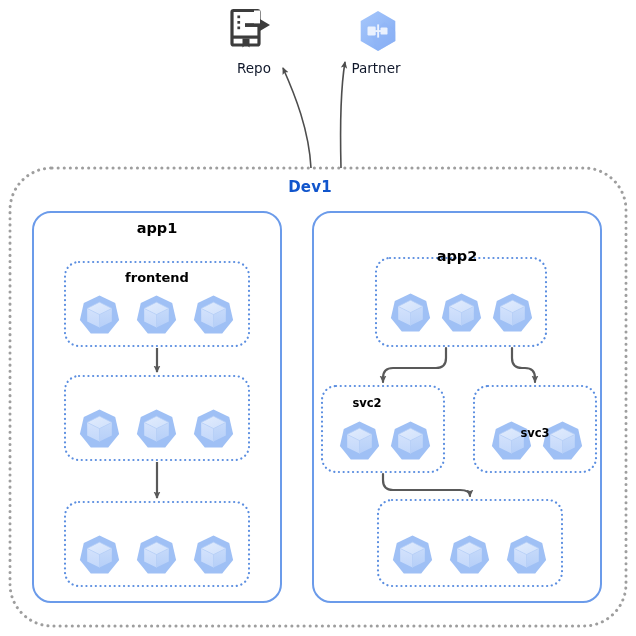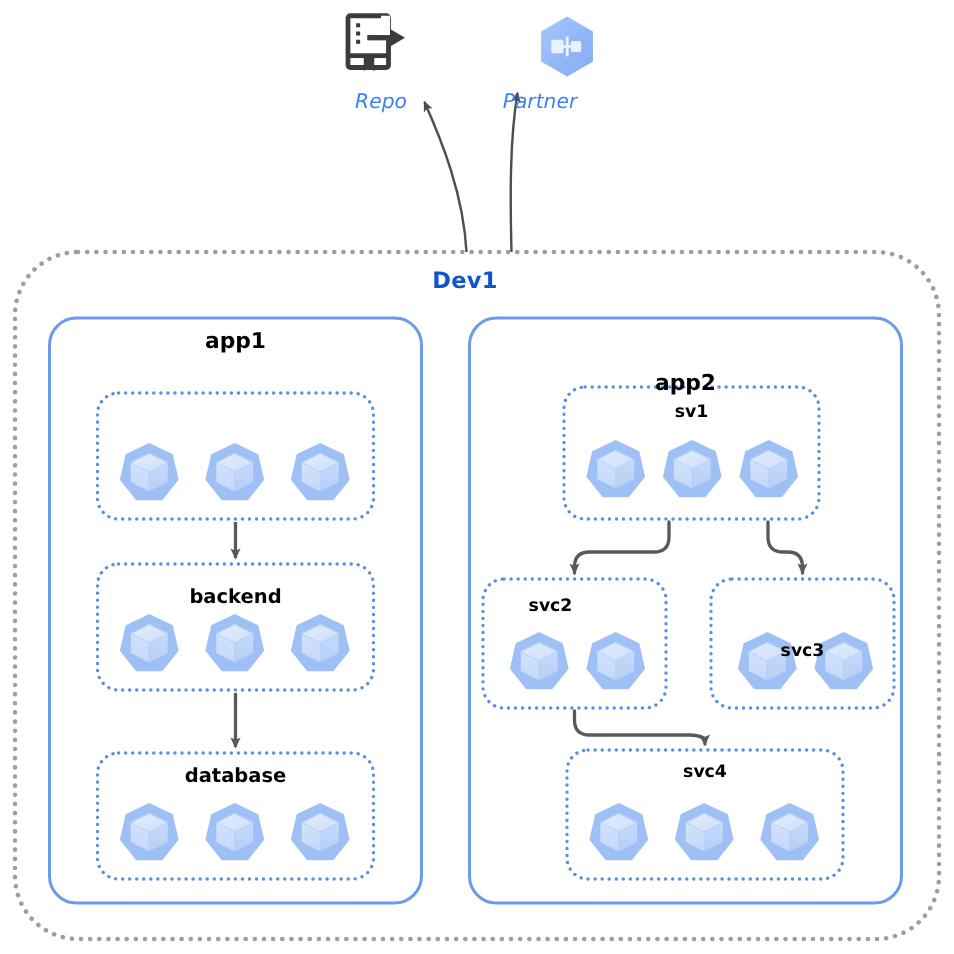--- a/index.html
+++ b/index.html
@@ -42,22 +42,21 @@
   }
   .lbl-svc {
     font-size: 13px;
   }
   .lbl-svc-sm {
     font-size: 11.5px;
   }
   .lbl-ext {
     font-weight: normal;
     font-size: 13.5px;
-    color: #3b82f6;
-    font-style: italic;
+    color: #0f172a;
   }
 </style>
 </head>
 <body>
 
 <div id="canvas">
 
   <svg id="diagram-svg" viewBox="0 0 636 636">
     <defs>
       <marker id="arrowhead" markerWidth="9" markerHeight="9" refX="6.4" refY="4" orient="auto" markerUnits="userSpaceOnUse">
@@ -192,34 +191,31 @@
     <g>
       <use href="#repo-icon" x="230" y="8"></use>
     </g>
     <g>
       <use href="#partner-icon" x="357" y="10"></use>
     </g>
   </svg>
 
   <div class="lbl lbl-ext" style="left:216px; top:62px; width:76px;">Repo</div>
 
-  <div class="lbl lbl-ext" style="left:320px; top:62px; width:80px;">Partner</div>
+  <div class="lbl lbl-ext" style="left:336px; top:62px; width:80px;">Partner</div>
 
   <div class="lbl lbl-env" style="left:258px; top:180px; width:104px;">Dev1</div>
 
   <div class="lbl lbl-app" style="left:33px; top:221px; width:248px;">app1</div>
 
   <div class="lbl lbl-app" style="left:313px; top:221px; width:288px;margin-top:28px;">app2</div>
 
-
-  <div class="lbl lbl-svc" style="left:65px; top:392px; width:184px;">backend</div>
-
-  <div class="lbl lbl-svc" style="left:65px; top:511px; width:184px;">database</div>
-
-  <div class="lbl lbl-svc-sm" style="left:376px; top:269px; width:170px;">sv1</div>
+  <div class="lbl lbl-svc" style="left:65px; top:271px; width:184px;">frontend</div>
+
+
+
 
   <div class="lbl lbl-svc-sm" style="left:306px; top:398px; width:122px;">svc2</div>
 
   <div class="lbl lbl-svc-sm" style="left:474px; top:398px; width:122px;margin-top:30px;">svc3</div>
 
-  <div class="lbl lbl-svc-sm" style="left:378px; top:509px; width:184px;">svc4</div>
 
 </div>
 
 </body></html>

